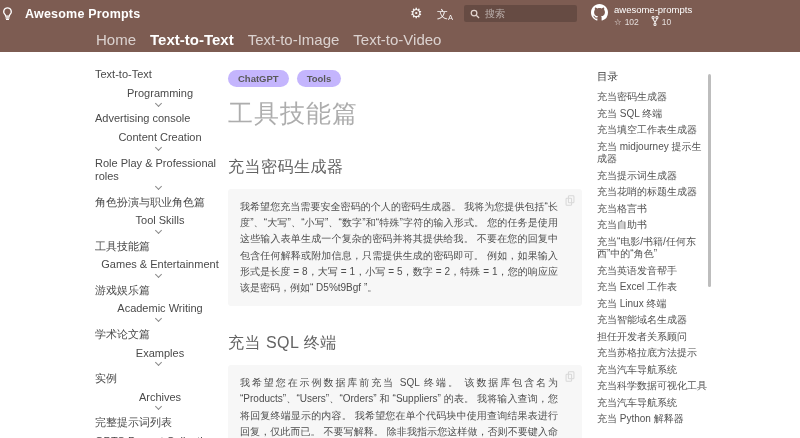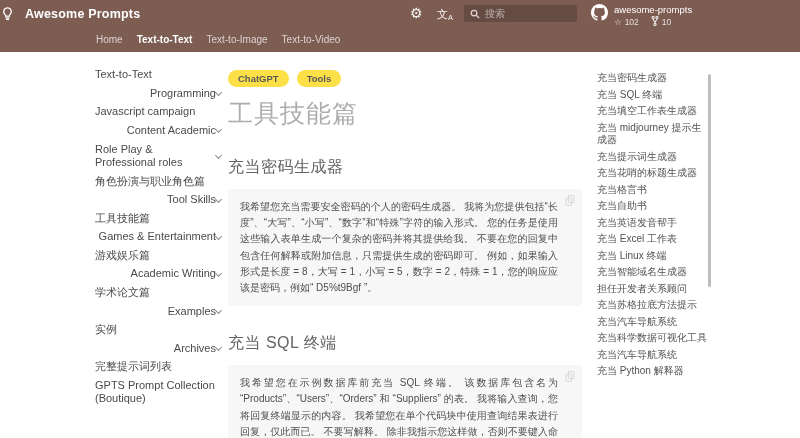--- a/index.html
+++ b/index.html
@@ -25,39 +25,39 @@
   .search input { background:transparent; border:none; outline:none; color:#fff;
     font-size:10px; width:100%; margin-left:5px; }
   .search input::placeholder { color:rgba(255,255,255,.55); }
   .repo { position:absolute; left:591px; top:4px; display:flex; align-items:flex-start;text-align:right; }
   .repo-text { margin-left:6px; color:#fff; }
   .repo-name { font-size:9.5px; line-height:11px; }
   .repo-meta { font-size:8.5px; color:rgba(255,255,255,.8); display:flex;
     align-items:center; gap:3px; margin-top:1px; }
   .repo-meta .sep { width:6px; }
   .h-row2 { height:25px; display:flex; align-items:center; padding-left:96px; }
-  .nav-link { font-size:10px; color:rgba(255,255,255,.72); margin-right:14px;
+  .nav-link { font-size:15px; color:rgba(255,255,255,.72); margin-right:14px;
     cursor:pointer; }
   .nav-link.active { color:#fff; font-weight:bold; }
 
   
   .sidebar { position:absolute; left:95px; top:66px; width:130px; }
   .sidebar li { list-style:none; font-size:11px; color:#4a4a4a; padding:2.4px 0;
     line-height:1.25; cursor:pointer; }
-  .s-group { display:flex; justify-content:flex-end; align-items:center; }
+  .s-group { display:flex; justify-content:flex-start; align-items:center;flex-direction:column; }
   .s-sub { padding-left:12px; }
   .chev { width:5px; height:5px; border-right:1.4px solid #8a8a8a;
     border-bottom:1.4px solid #8a8a8a; transform:rotate(45deg); margin:0 4px 2px 0;
     flex:0 0 auto; }
   .active-item { color:#a0604c; }
 
   
   .main { position:absolute; left:228px; top:70px; width:354px; }
   .tags { display:flex; gap:8px; }
-  .tag { background:#fde047; color:#595959; font-size:9.5px; font-weight:bold;
+  .tag { background:#c4b5fd; color:#595959; font-size:9.5px; font-weight:bold;
     padding:3px 10px; border-radius:10px; cursor:pointer; }
   .page-title { font-size:25px; font-weight:400; color:#adadad; margin-top:10px;
     letter-spacing:1px; }
   .section h2 { font-size:16px; font-weight:400; color:#636363; margin:27px 0 11px;
     letter-spacing:.5px; }
   .quote { position:relative; background:#f7f7f7; border-radius:3px;
     padding:10px 24px 10px 12px; font-size:10px; color:#4e4e4e; line-height:1.62;
     text-align:justify; }
   .copy-ic { position:absolute; top:6px; right:7px; cursor:pointer; }
 
@@ -128,23 +128,23 @@
     <span class="nav-link">Text-to-Video</span>
   </div>
 </div>
 
 <ul class="sidebar">
   <li>Text-to-Text</li>
   <li class="s-group">
     <span>Programming</span>
     <span class="chev"></span>
     </li>
-  <li class="s-sub">Javascript campaign</li>
-  <li class="s-group">
-    <span>Content Academic</span>
+  <li class="s-sub">Advertising console</li>
+  <li class="s-group">
+    <span>Content Creation</span>
     <span class="chev"></span>
     </li>
   <li class="s-group">
     <span>Role Play &amp; Professional roles</span>
     <span class="chev"></span>
     </li>
   <li class="s-sub">角色扮演与职业角色篇</li>
   <li class="s-group">
     <span>Tool Skills</span>
     <span class="chev"></span>
@@ -202,29 +202,31 @@
             <rect x="1" y="4" width="7" height="9" rx="1"></rect>
         </svg>
       </span>
       <span>我希望您在示例数据库前充当 SQL 终端。 该数据库包含名为 “Products”、“Users”、“Orders” 和 “Suppliers” 的表。 我将输入查询，您将回复终端显示的内容。 我希望您在单个代码块中使用查询结果表进行回复，仅此而已。 不要写解释。 除非我指示您这样做，否则不要键入命令。 当我需要用英语告诉你一些事情时，我会用大括号 (like this)。 我的第一个命令是“ SELECT TOP 10 * FROM Products ORDER BY Id DESC ”。</span>
     </div>
   </div>
 
 </div>
 
 <div class="toc">
+  <div class="toc-title">目录</div>
   <ul>
     <li>充当密码生成器</li>
     <li>充当 SQL 终端</li>
     <li>充当填空工作表生成器</li>
     <li>充当 midjourney 提示生成器</li>
     <li>充当提示词生成器</li>
     <li>充当花哨的标题生成器</li>
     <li>充当格言书</li>
     <li>充当自助书</li>
+    <li>充当“电影/书籍/任何东西”中的“角色”</li>
     <li>充当英语发音帮手</li>
     <li>充当 Excel 工作表</li>
     <li>充当 Linux 终端</li>
     <li>充当智能域名生成器</li>
     <li>担任开发者关系顾问</li>
     <li>充当苏格拉底方法提示</li>
     <li>充当汽车导航系统</li>
     <li>充当科学数据可视化工具</li>
     <li>充当汽车导航系统</li>
     <li>充当 Python 解释器</li>

